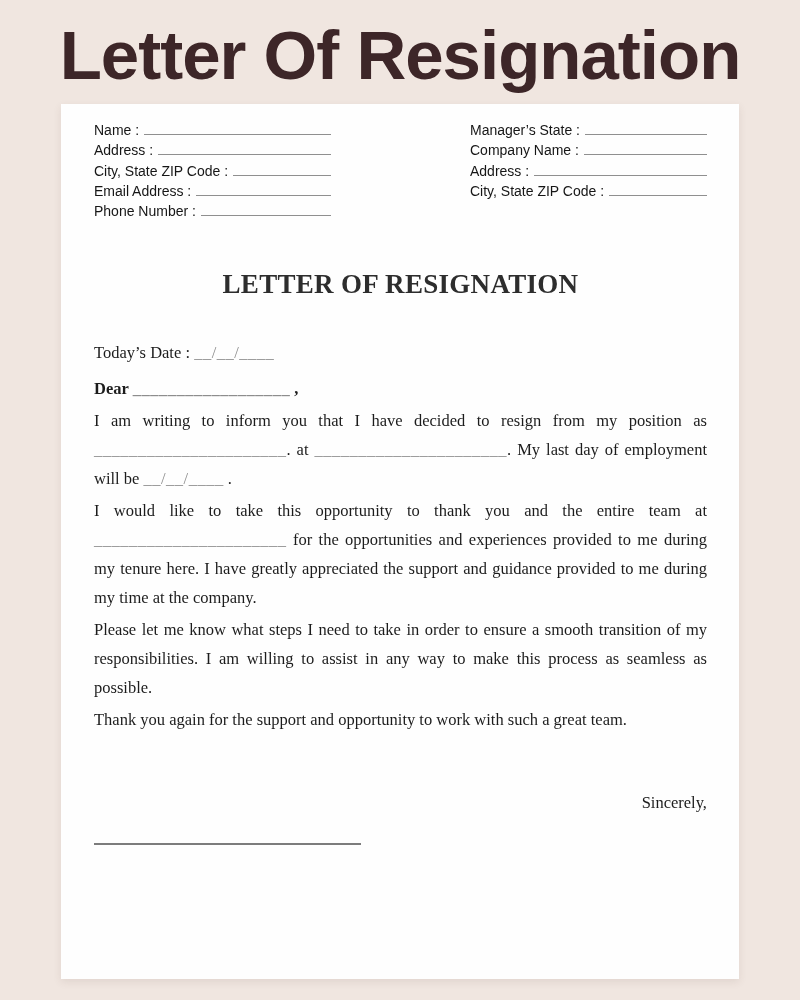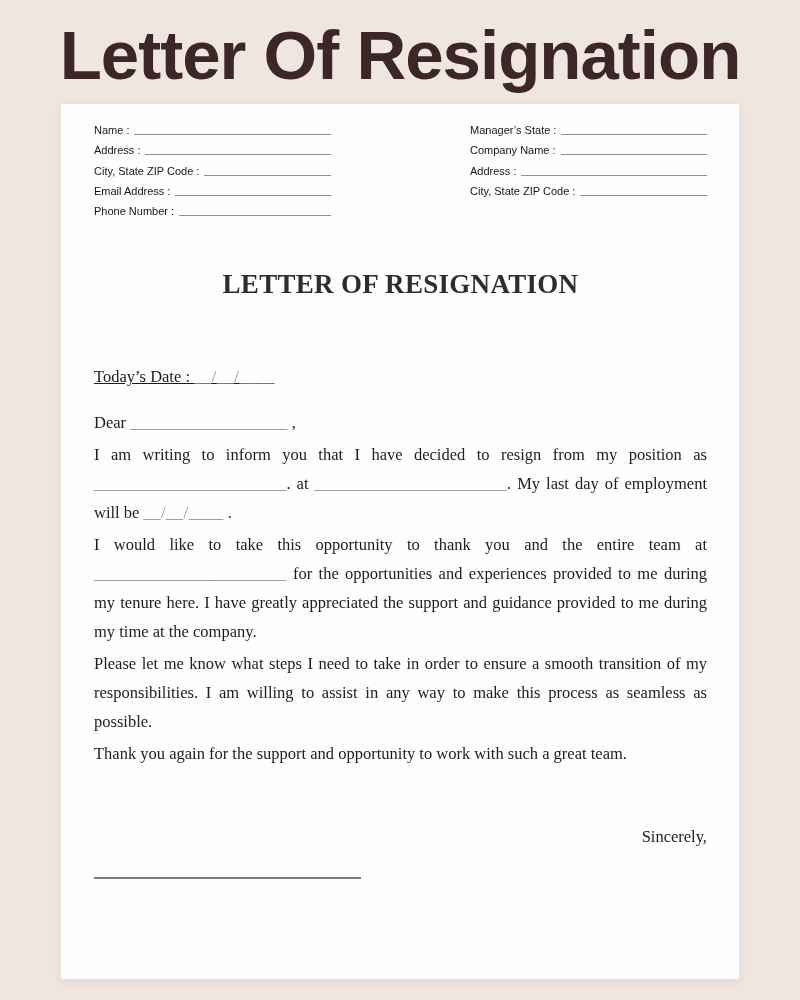--- a/index.html
+++ b/index.html
@@ -37,21 +37,21 @@
     display: flex;
     justify-content: space-between;
   }
   .contact-col { width: 237px; }
   .field {
     display: flex;
     align-items: flex-end;
     height: 20.2px;
   }
   .flabel {
-    font-size: 11px;
+    font-size: 14px;
     line-height: 16px;
     color: #161616;
     white-space: nowrap;
   }
   .fline {
     flex: 1;
     border-bottom: 1px solid #8f8f8f;
     margin-left: 5px;
     margin-bottom: 3px;
     height: 0;
@@ -66,22 +66,22 @@
     color: #2d2d2d;
     text-align: center;
   }
   .bodyline, .para {
     font-family: "Liberation Serif", serif;
     font-size: 16.5px;
     line-height: 29px;
     color: #1c1c1c;
     margin: 0;
   }
-  .date-line   { margin-top: 62px; text-decoration: underline; }
-  .salutation  { margin-top: 17px; }
+  .date-line   { margin-top: 38px; }
+  .salutation  { margin-top: 7px; font-weight: bold; }
   .para        { margin-top: 3px; text-align: justify; }
   .blank {
     color: #8d8d8d;
     letter-spacing: 0.5px;
     white-space: nowrap;
   }
   .closing { margin-top: 54px; text-align: right; }
   .sig-line {
     width: 267px;
     border-bottom: 2px solid #7c7c7c;

